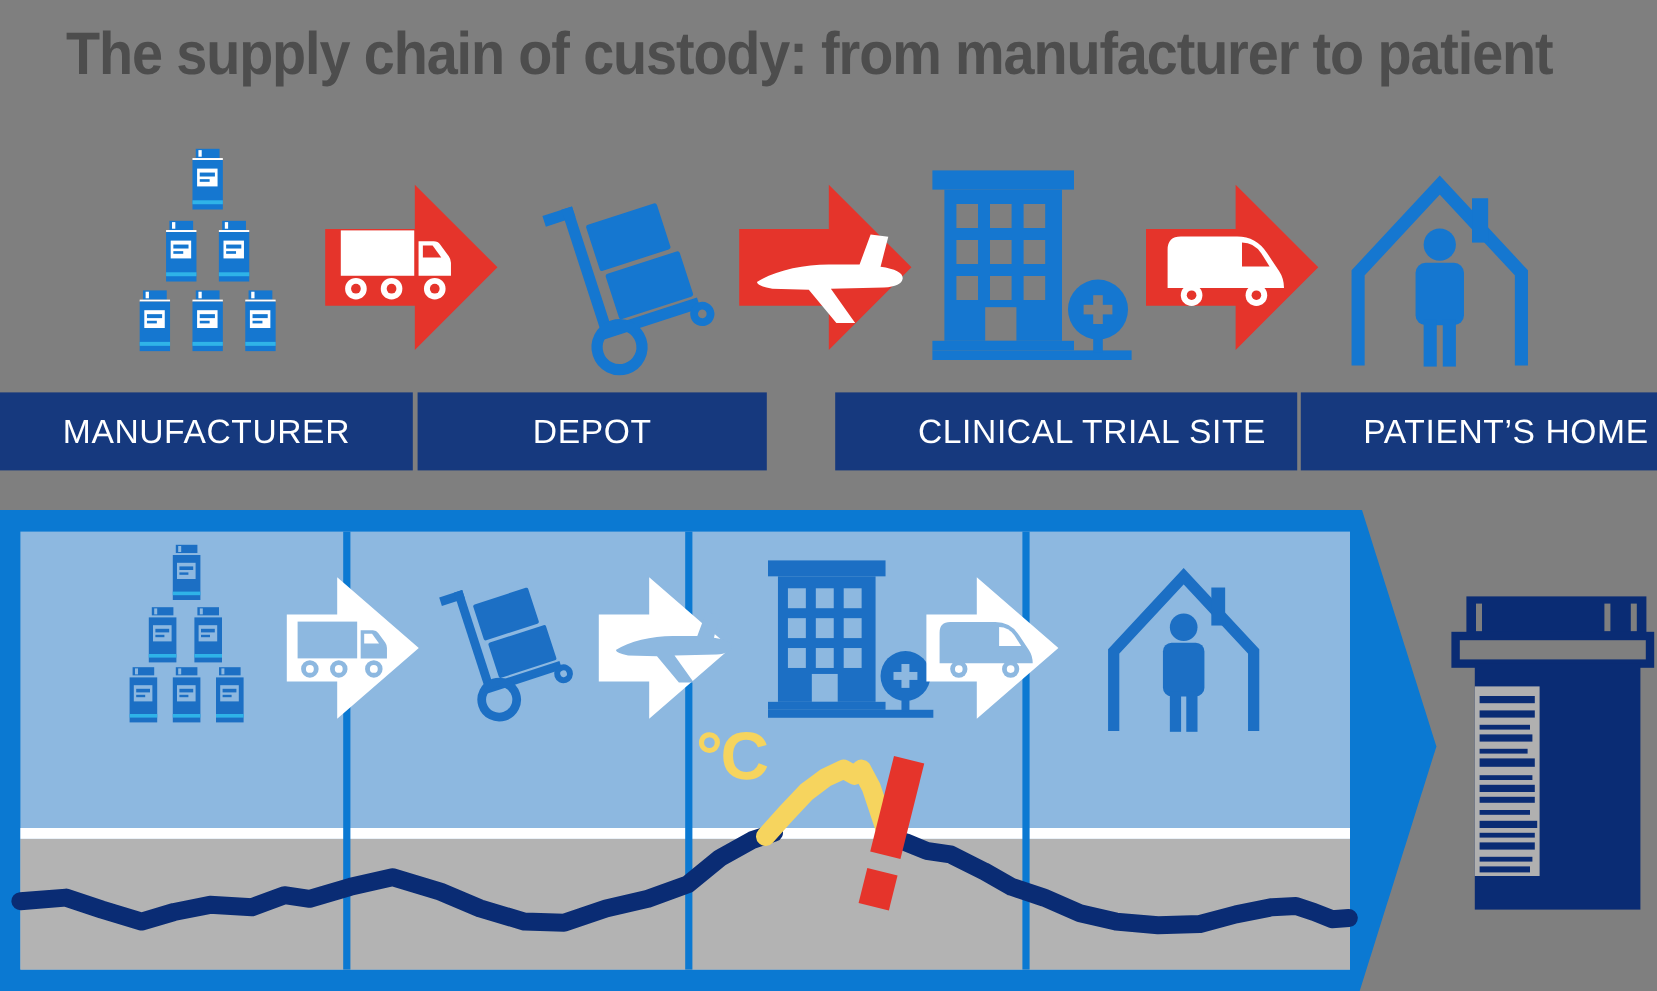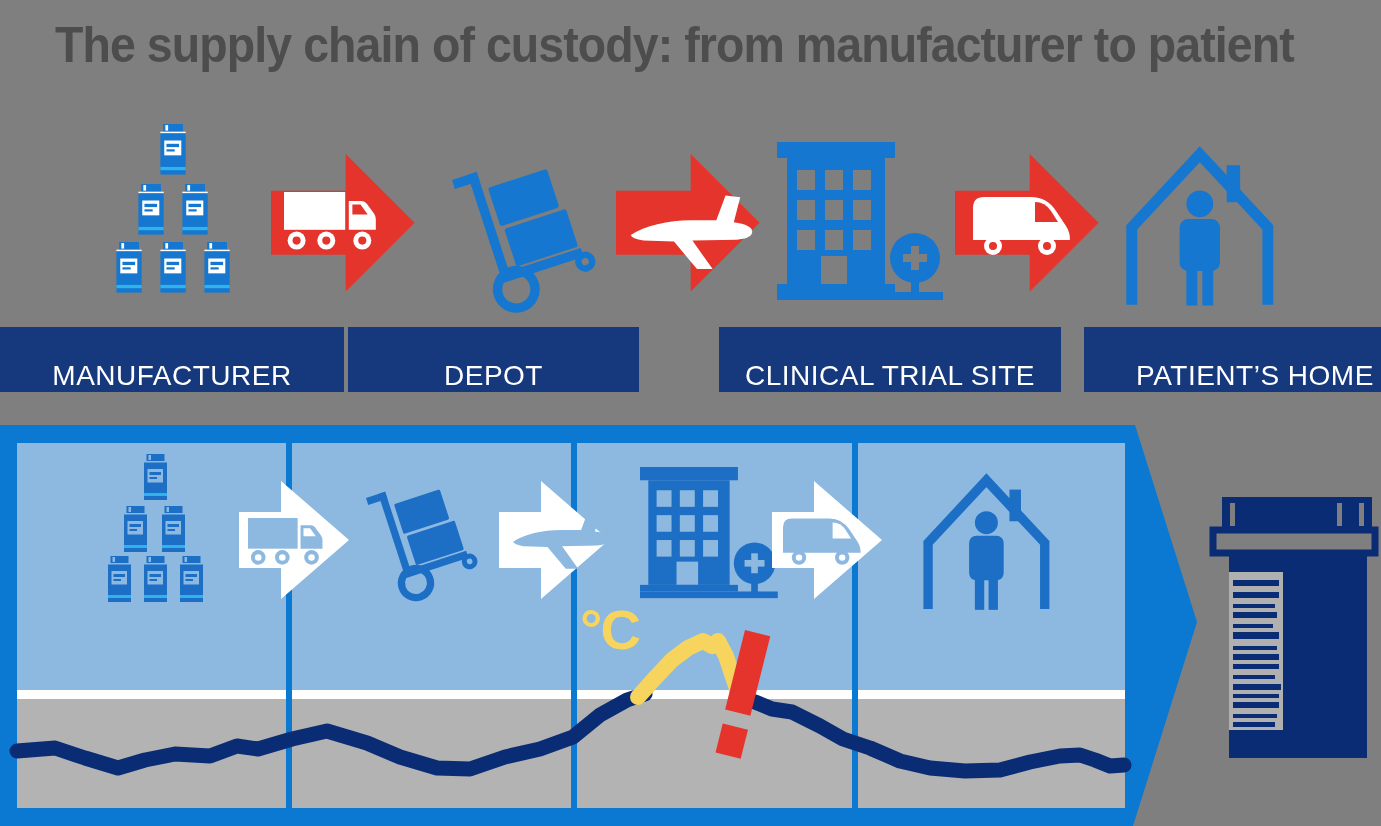--- a/index.html
+++ b/index.html
@@ -10,28 +10,28 @@
   }
   .abs{position:absolute;}
   #title{
     left:55px;top:16px;width:1400px;
     font-size:50px;font-weight:700;color:#4d4d4d;
     letter-spacing:-1px;white-space:nowrap;
     transform:scaleX(0.93);transform-origin:0 50%;
   }
   .stage-bar{
     top:327px;height:65px;background:#16397e;
-    display:flex;align-items:flex-end;justify-content:center;
+    display:flex;align-items:center;justify-content:center;
   }
   .stage-bar span{
     color:#ffffff;font-size:28px;letter-spacing:0.5px;white-space:nowrap;
   }
   #bar-manufacturer{left:0;width:344px;}
   #bar-depot{left:348px;width:291px;}
-  #bar-clinical{left:719px;width:342px;}
+  #bar-clinical{left:696px;width:342px;padding-left:43px;}
   #bar-home{left:1039px;width:342px;margin-left:45px;}
   #graphic{left:0;top:0;width:1381px;height:826px;}
   #celsius{
     left:580px;top:602px;font-size:56px;font-weight:700;color:#f6d45e;
     line-height:1;letter-spacing:-2px;
   }
   .top-icons{--hole:#7f7f7f;--veh:#ffffff;--vehHole:#e5342b;--bottleLabel:#ffffff;--blue:#1577d0;--bld:#1577d0;}
   .flow-icons{--hole:#8db8e0;--veh:#8db8e0;--vehHole:#ffffff;--bottleLabel:#8db8e0;--blue:#1c6fc4;--bld:#1c6fc4;}
 </style>
 </head>

